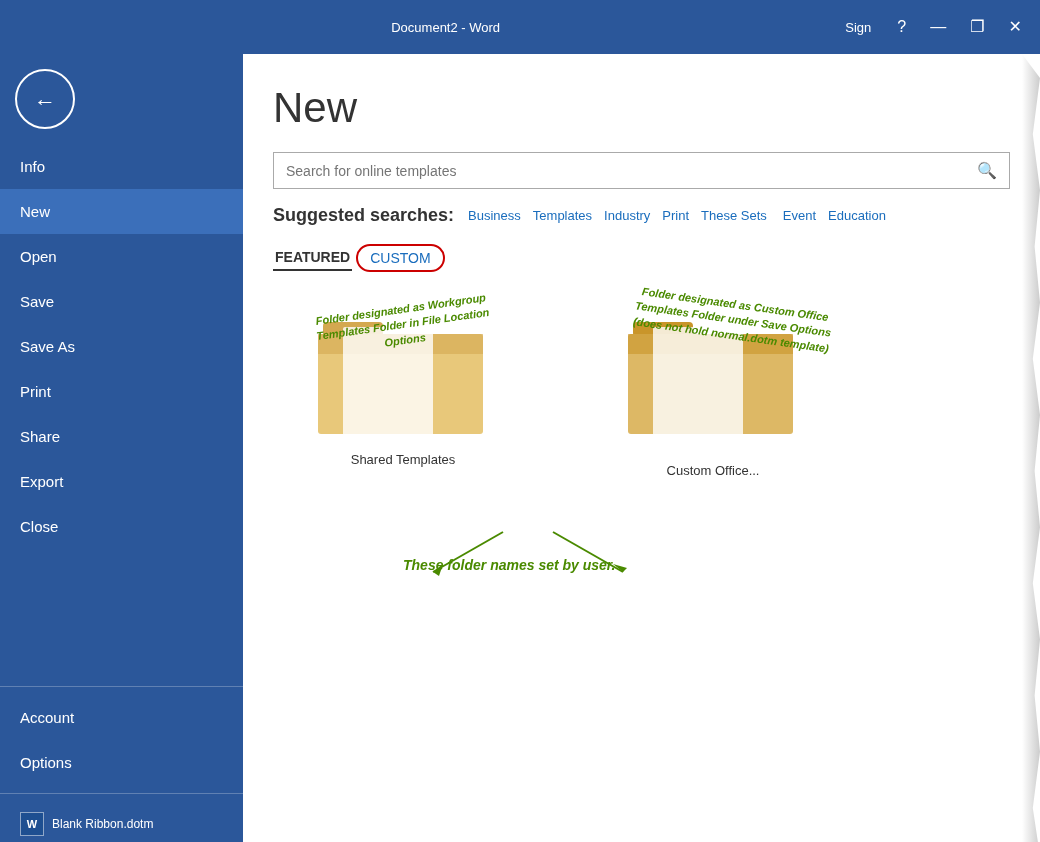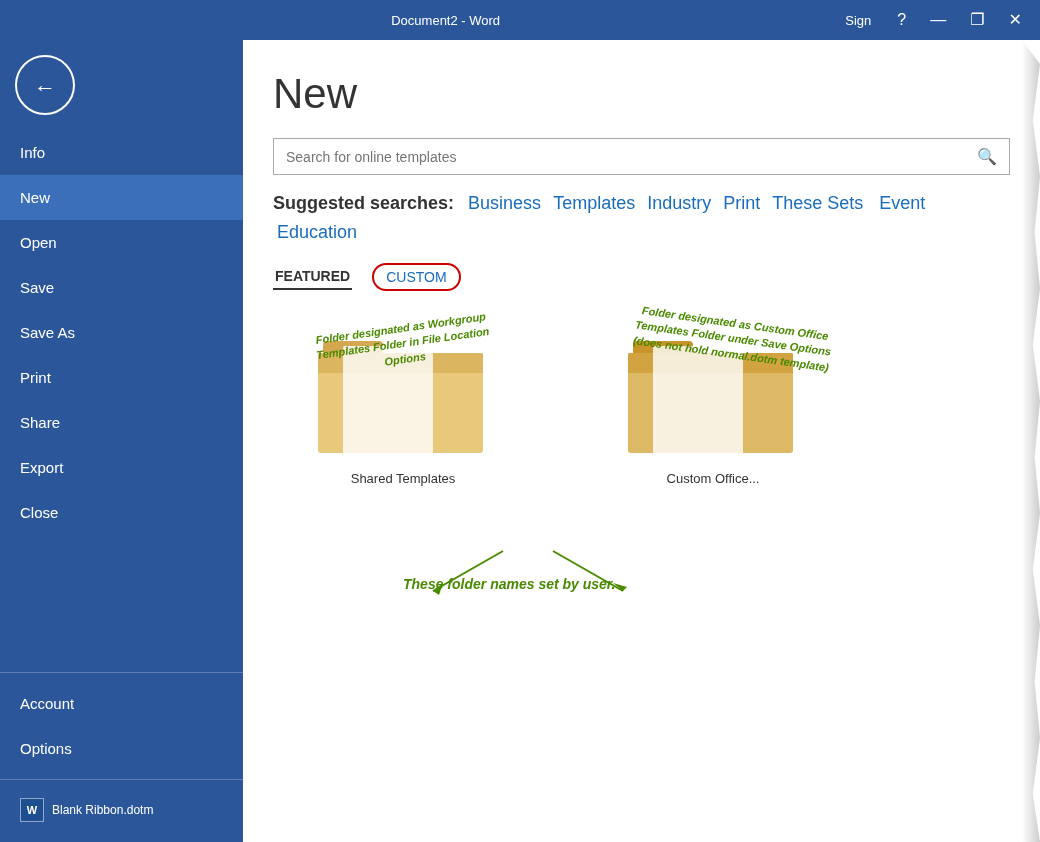--- a/index.html
+++ b/index.html
@@ -1,21 +1,21 @@
 <!DOCTYPE html>
 <html><head>
   <meta charset="utf-8">
   <style>
     * { box-sizing: border-box; margin: 0; padding: 0; }
     body { width: 1040px; height: 842px; overflow: hidden; font-family: 'Segoe UI', Arial, sans-serif; background: #f0f0f0; }
 
     
     .title-bar {
       background: #2b579a;
-      height: 40px;
+      height: 54px;
       display: flex;
       align-items: center;
       justify-content: space-between;
       padding: 12px 10px;
       color: white;
     }
     .title-bar-title {
       flex: 1;
       text-align: center;
       font-size: 13px;
@@ -172,30 +172,30 @@
       margin-bottom: 18px;
       align-items: center;
     }
     .suggested-label {
       font-size: 18px;
       color: #333;
       font-weight: 600;
       margin-right: 6px;
     }
     .suggested-link {
-      font-size: 18px;
+      font-size: 13px;
       color: #1a6dbd;
       cursor: pointer;
       text-decoration: none;
       padding: 2px 4px;
     }
 
     .tabs-row {
       display: flex;
-      gap: 20px;
+      gap: 4px;
       margin-bottom: 20px;
       align-items: center;
     }
     .tab-item {
       font-size: 14px;
       color: #555;
       cursor: pointer;
       padding: 4px 2px;
     }
     .tab-item.active { color: #333; font-weight: 600; border-bottom: 2px solid #333; }
@@ -319,21 +319,21 @@
 
             <rect x="5" y="42" width="165" height="100" rx="3" fill="#ddb865"></rect>
 
             <rect x="5" y="42" width="165" height="20" rx="0" fill="#c9952a" opacity="0.6"></rect>
 
             <rect x="30" y="35" width="90" height="110" rx="2" fill="white" opacity="0.8"></rect>
           </svg>
           
           <div style="position:absolute;top:5px;left:0px;font-size:11px;color:#4a8a00;font-weight:700;font-style:italic;transform:rotate(8deg);width:220px;line-height:1.4;text-align:center;">Folder designated as Custom Office Templates Folder under Save Options (does not hold normal.dotm template)</div>
         </div>
-        <div style="margin-top: 10px; font-size:13px; color:#333; text-align:center;">Custom Office...</div>
+        <div style="margin-top: 21px; font-size:13px; color:#333; text-align:center;">Custom Office...</div>
       </div>
 
       <svg style="position:absolute; left:80px; top:230px;" width="400" height="80">
 
         <line x1="150" y1="10" x2="80" y2="50" stroke="#4a8a00" stroke-width="2"></line>
         <polygon points="80,50 90,42 86,54" fill="#4a8a00"></polygon>
 
         <line x1="200" y1="10" x2="270" y2="50" stroke="#4a8a00" stroke-width="2"></line>
         <polygon points="270,50 260,42 274,46" fill="#4a8a00"></polygon>
       </svg>

